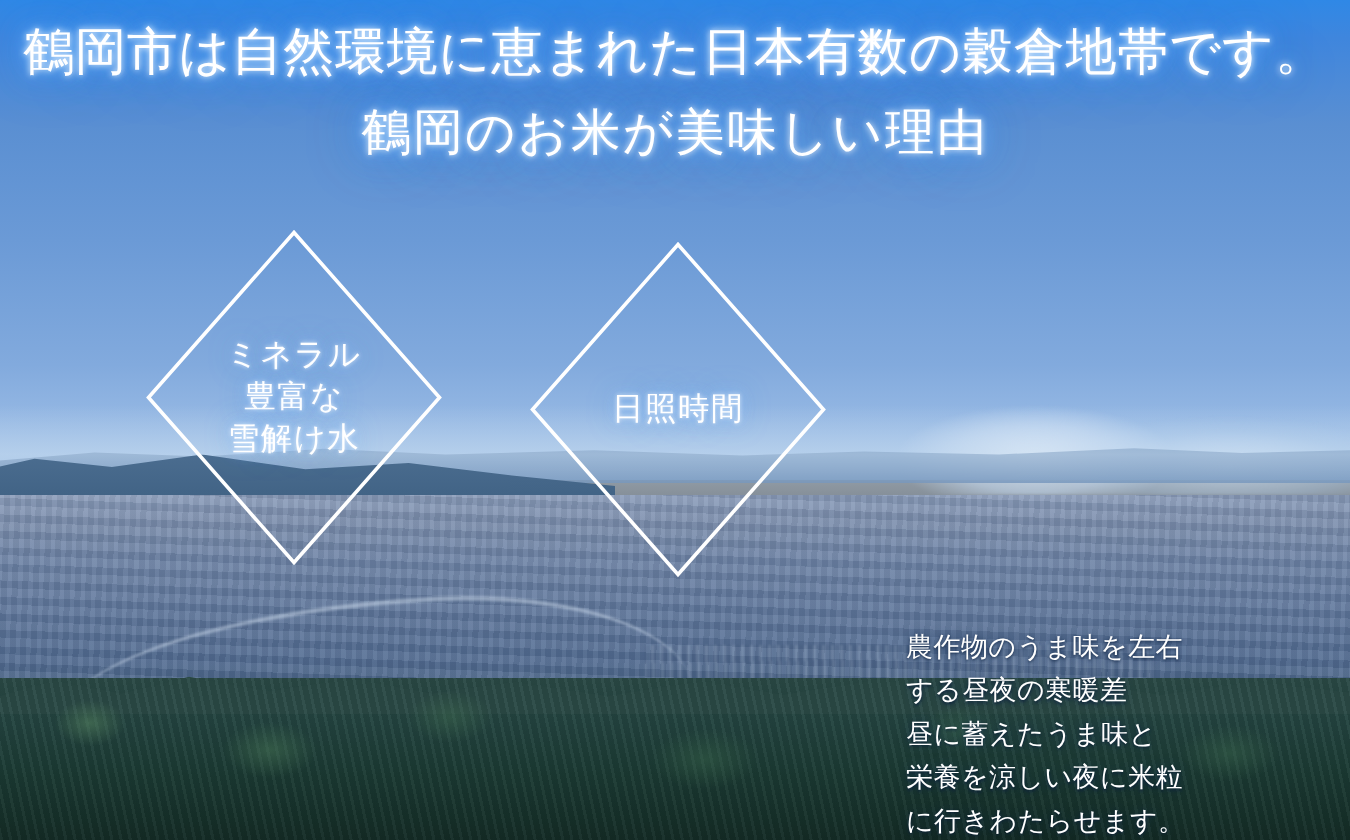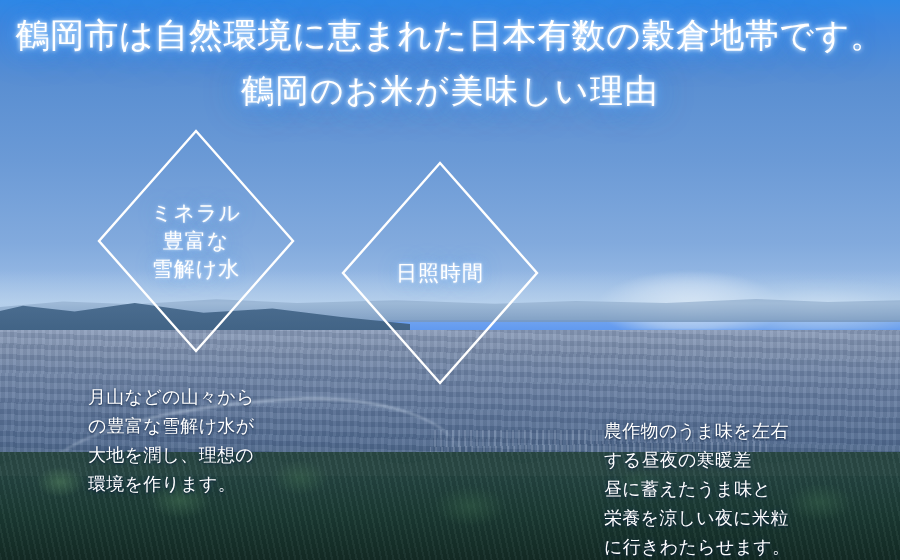--- a/index.html
+++ b/index.html
@@ -8,21 +8,21 @@
   html, body {
     width:900px; height:560px;
     background:#000;
     font-family:"Liberation Sans","DejaVu Sans",sans-serif;
   }
 
   #stage {
     position:relative;
     width:900px; height:560px;
     overflow:hidden;
-    background:#3b82f6;
+    background:#737373;
   }
 
   
   .bg { position:absolute; inset:0; }
 
   .sky {
     position:absolute; left:0; top:0; width:900px; height:320px;
     background:linear-gradient(180deg,
       #2f88e6 0%,
       #3f86dd 8%,
@@ -142,21 +142,21 @@
     letter-spacing:.5px;
     text-shadow:
       0 0 4px rgba(255,255,255,.95),
       0 0 10px rgba(130,195,255,.95),
       0 0 20px rgba(70,160,255,.85),
       0 0 34px rgba(40,130,240,.70);
     white-space:nowrap;
   }
   .headline-2 {
     margin-top:12px;
-    font-family:Liberation Sans, sans-serif;
+    font-family:Liberation Mono, monospace;
     font-size:33px;
     line-height:42px;
     color:#ffffff;
     letter-spacing:1.5px;
     text-shadow:
       0 0 4px rgba(255,255,255,.95),
       0 0 11px rgba(120,190,255,.95),
       0 0 22px rgba(60,150,255,.85),
       0 0 36px rgba(30,120,235,.70);
     white-space:nowrap;
@@ -184,22 +184,22 @@
     font-size:21px;
     line-height:28px;
     letter-spacing:1px;
     text-shadow:
       0 0 3px rgba(255,255,255,.75),
       0 0 9px rgba(150,200,255,.80),
       0 0 18px rgba(70,150,240,.60);
     white-space:pre-line;
   }
 
-  #diamond-1 { left:96px;  top:128px; }
-  #diamond-2 { left:340px; top:160px; }
+  #diamond-1 { left:96px;  top:152px; }
+  #diamond-2 { left:352px; top:160px; }
   #diamond-3 { left:608px; top:152px; }
 
   
   .descriptions { position:absolute; inset:0; z-index:4; }
 
   .desc {
     position:absolute;
     color:#ffffff;
     font-family:"Liberation Sans","DejaVu Sans",sans-serif;
     font-size:18px;
@@ -256,24 +256,20 @@
           <polygon points="100,3 197,113 100,223 3,113" fill="none" stroke="#ffffff" stroke-width="2.4" stroke-linejoin="miter"></polygon>
         </svg>
       </div>
       <div class="diamond-label">日照時間</div>
     </div>
 
 
   </div>
 
   <div class="descriptions">
-    <div class="desc" id="desc-1">月山などの山々から
-の豊富な雪解け水が
-大地を潤し、理想の
-環境を作ります。</div>
     <div class="desc" id="desc-3">農作物のうま味を左右
 する昼夜の寒暖差
 昼に蓄えたうま味と
 栄養を涼しい夜に米粒
 に行きわたらせます。</div>
   </div>
 
 </div>
 
 </body></html>

